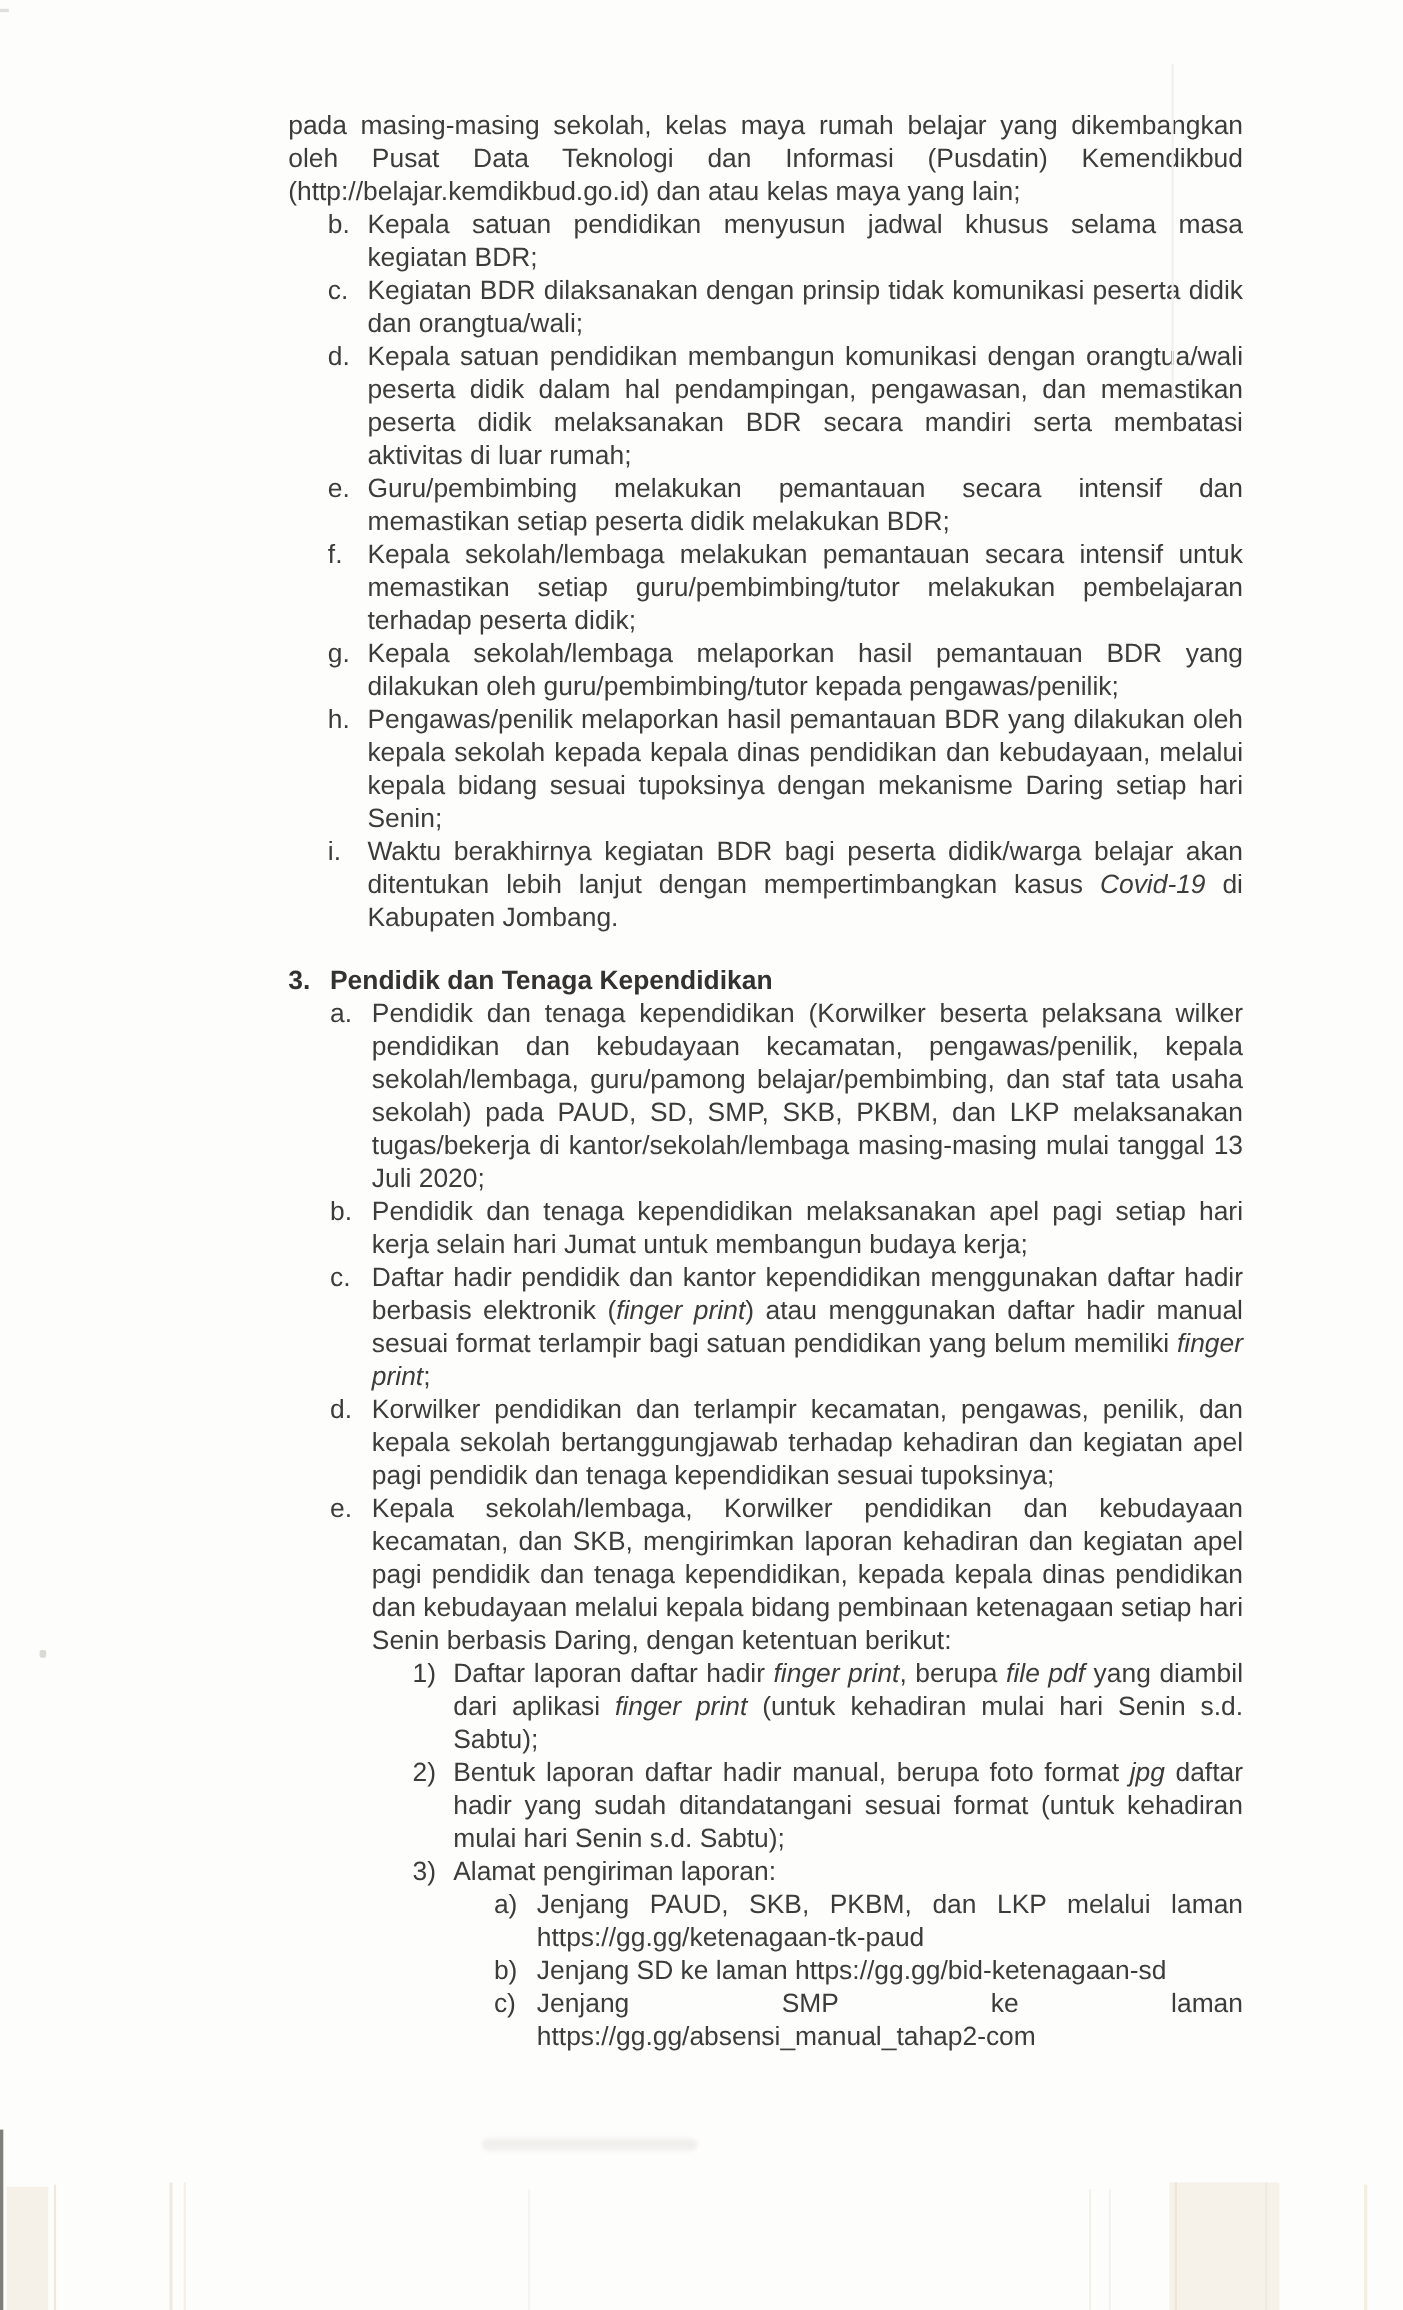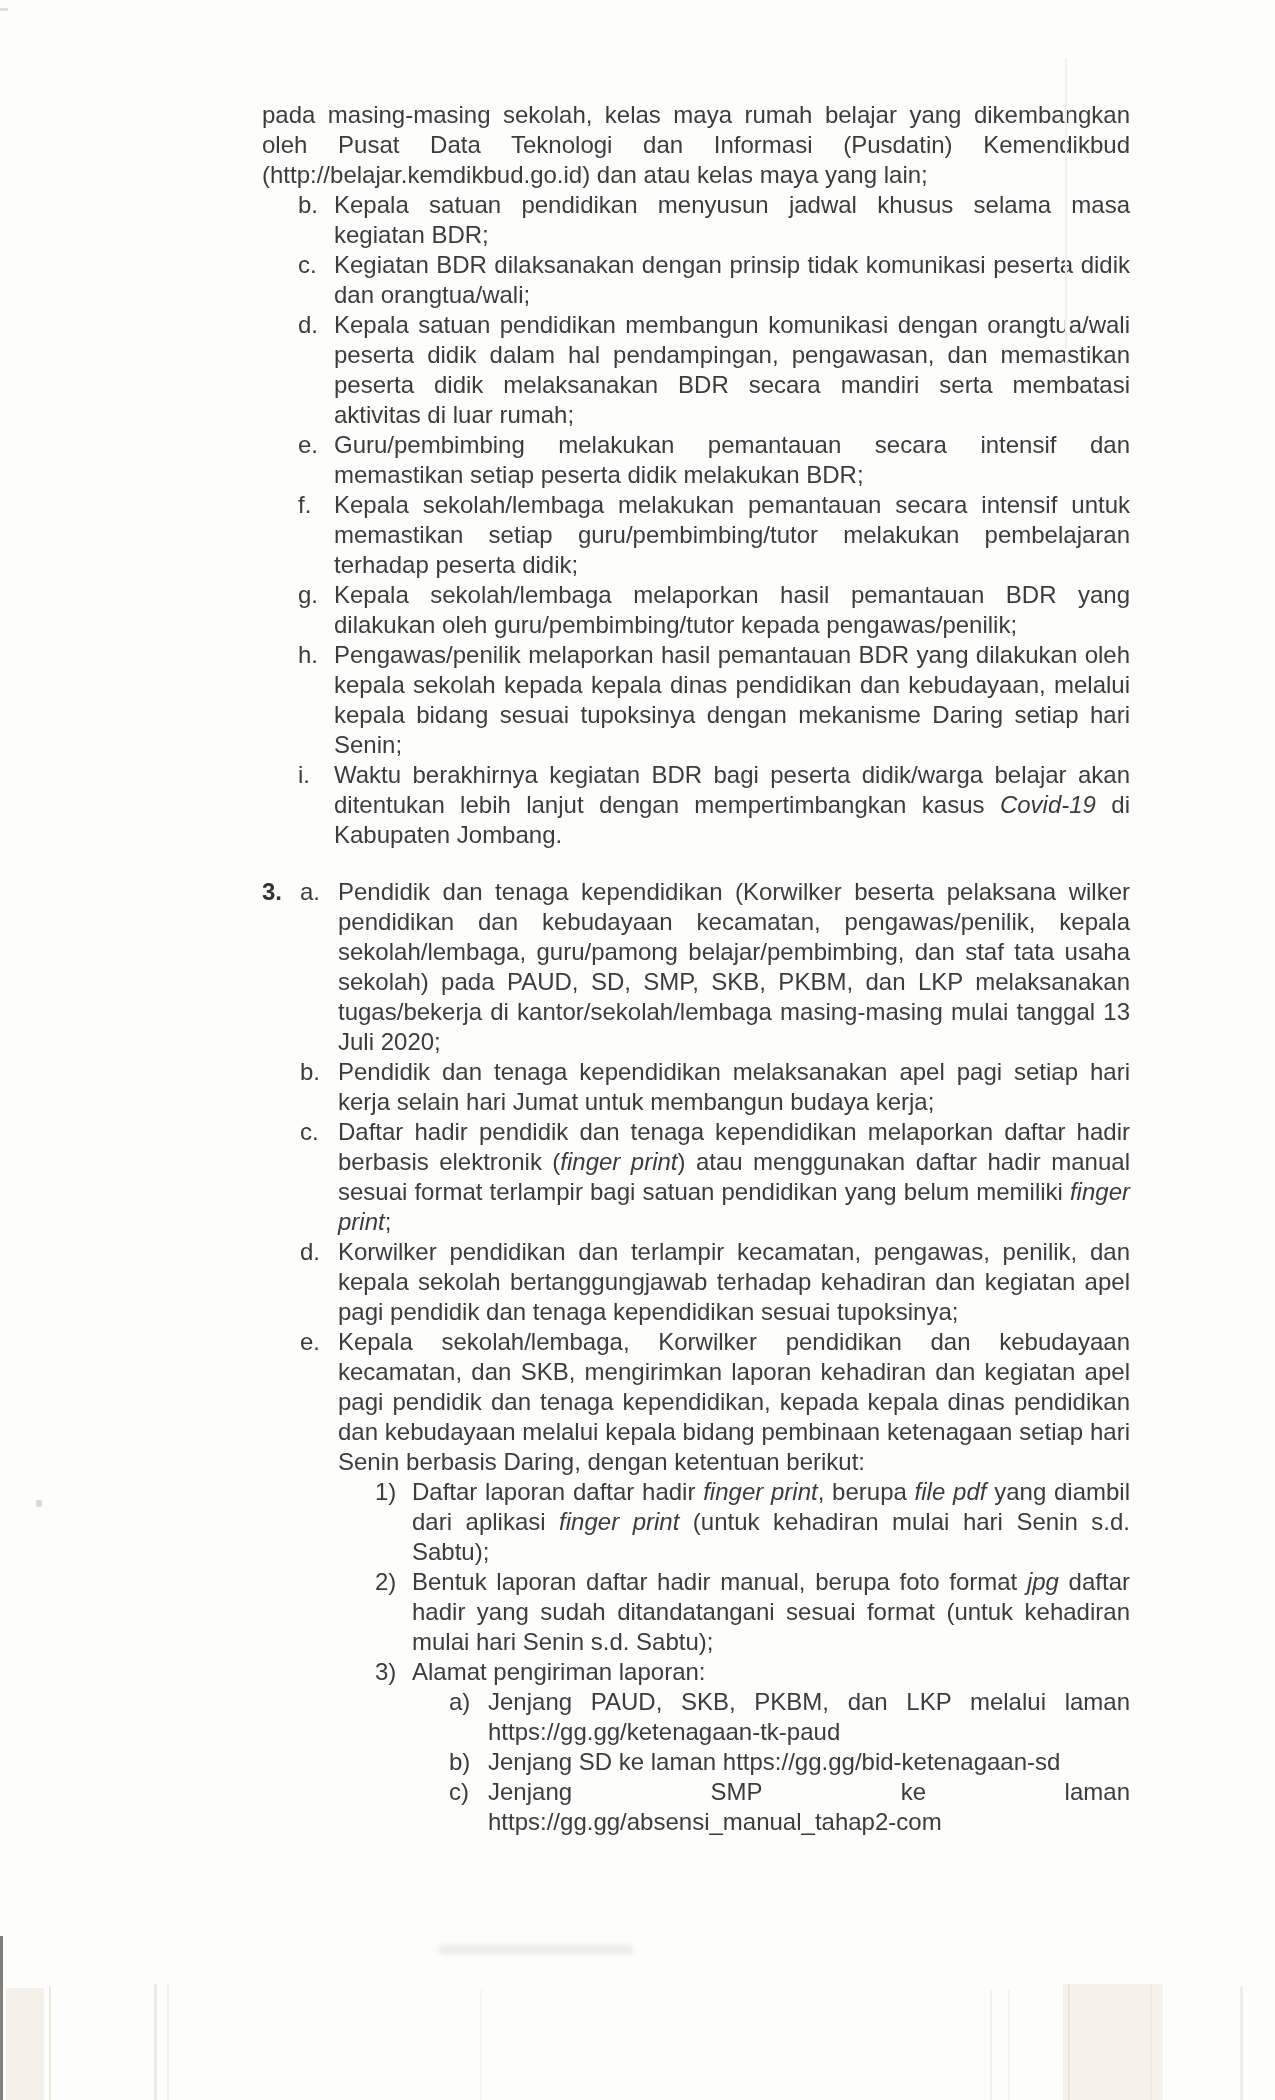--- a/index.html
+++ b/index.html
@@ -99,33 +99,34 @@
       <span><span>Pengawas/penilik melaporkan hasil pemantauan BDR yang dilakukan oleh kepala sekolah kepada kepala dinas pendidikan dan kebudayaan, melalui kepala bidang sesuai tupoksinya dengan mekanisme Daring setiap hari Senin;</span></span>
     </div>
     <div class="li jtext">
       <span class="marker">i.</span>
       <span><span>Waktu berakhirnya kegiatan BDR bagi peserta didik/warga belajar akan ditentukan lebih lanjut dengan mempertimbangkan kasus </span><span class="it">Covid-19</span><span> di Kabupaten Jombang.</span></span>
     </div>
 
     <div class="section">
       <div class="sec-head">
         <span class="marker">3.</span>
+        <span>Pendidik dan Tenaga Kependidikan</span>
       </div>
 
       <div class="li1 jtext">
         <span class="marker">a.</span>
         <span><span>Pendidik dan tenaga kependidikan (Korwilker beserta pelaksana wilker pendidikan dan kebudayaan kecamatan, pengawas/penilik, kepala sekolah/lembaga, guru/pamong belajar/pembimbing, dan staf tata usaha sekolah) pada PAUD, SD, SMP, SKB, PKBM, dan LKP melaksanakan tugas/bekerja di kantor/sekolah/lembaga masing-masing mulai tanggal 13 Juli 2020;</span></span>
       </div>
       <div class="li1 jtext">
         <span class="marker">b.</span>
         <span><span>Pendidik dan tenaga kependidikan melaksanakan apel pagi setiap hari kerja selain hari Jumat untuk membangun budaya kerja;</span></span>
       </div>
       <div class="li1 jtext">
         <span class="marker">c.</span>
-        <span><span>Daftar hadir pendidik dan tenaga kependidikan melaporkan daftar hadir berbasis elektronik (</span><span class="it">finger print</span><span>) atau menggunakan daftar hadir manual sesuai format terlampir bagi satuan pendidikan yang belum memiliki </span><span class="it">finger print</span><span>;</span></span>
+        <span><span>Daftar hadir pendidik dan kantor kependidikan menggunakan daftar hadir berbasis elektronik (</span><span class="it">finger print</span><span>) atau menggunakan daftar hadir manual sesuai format terlampir bagi satuan pendidikan yang belum memiliki </span><span class="it">finger print</span><span>;</span></span>
       </div>
       <div class="li1 jtext">
         <span class="marker">d.</span>
         <span><span>Korwilker pendidikan dan terlampir kecamatan, pengawas, penilik, dan kepala sekolah bertanggungjawab terhadap kehadiran dan kegiatan apel pagi pendidik dan tenaga kependidikan sesuai tupoksinya;</span></span>
       </div>
       <div class="li1 jtext">
         <span class="marker">e.</span>
         <span><span>Kepala sekolah/lembaga, Korwilker pendidikan dan kebudayaan kecamatan, dan SKB, mengirimkan laporan kehadiran dan kegiatan apel pagi pendidik dan tenaga kependidikan, kepada kepala dinas pendidikan dan kebudayaan melalui kepala bidang pembinaan ketenagaan setiap hari Senin berbasis Daring, dengan ketentuan berikut:</span></span>
 
         <div class="li2 jtext">

